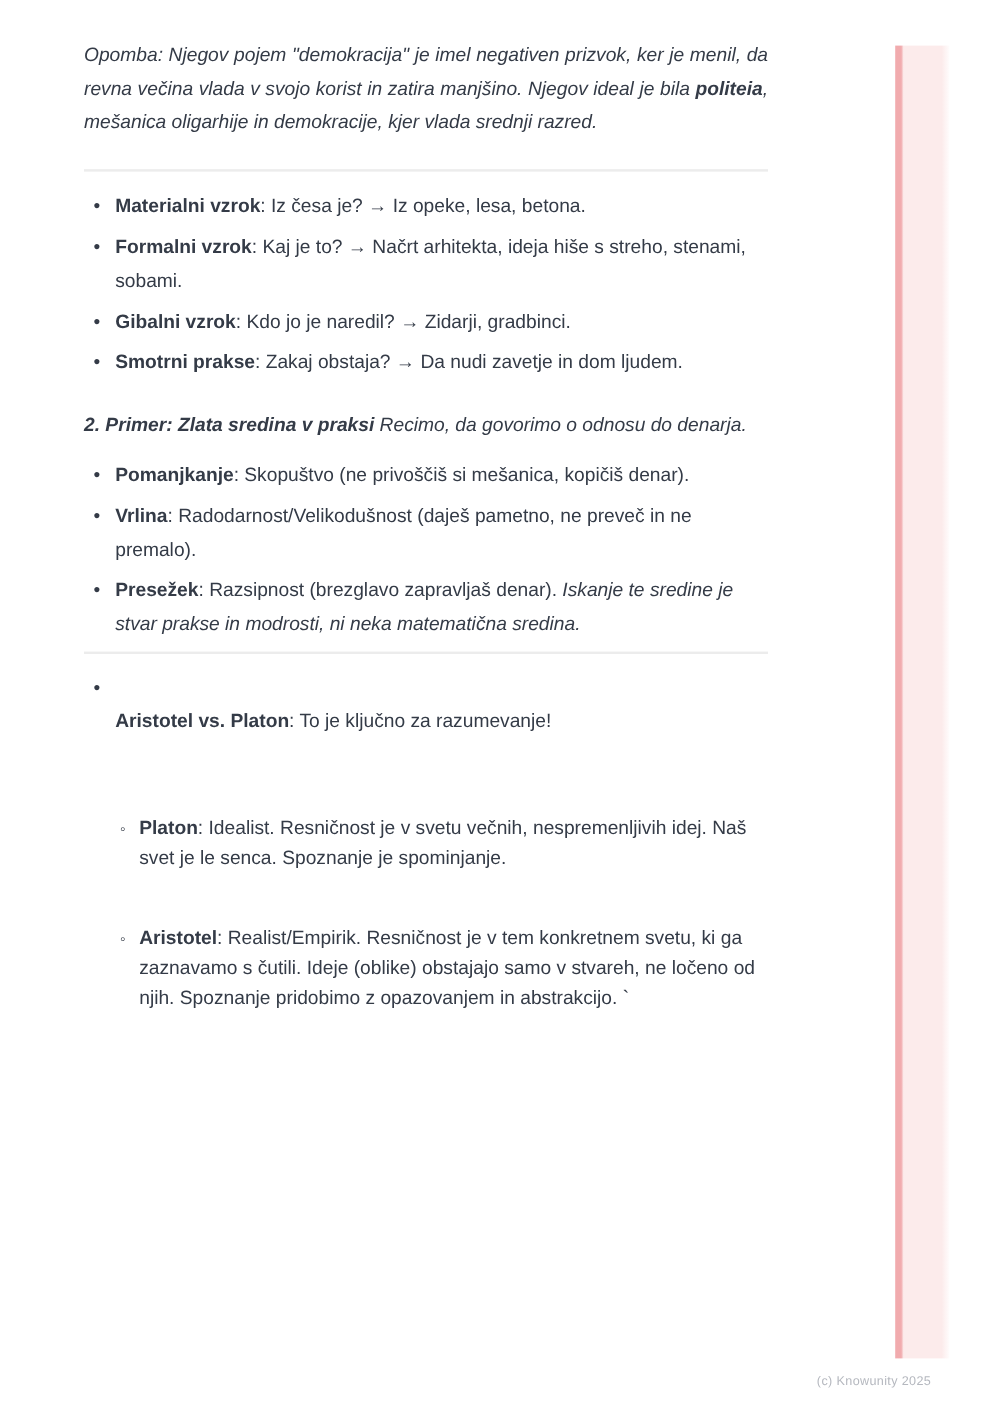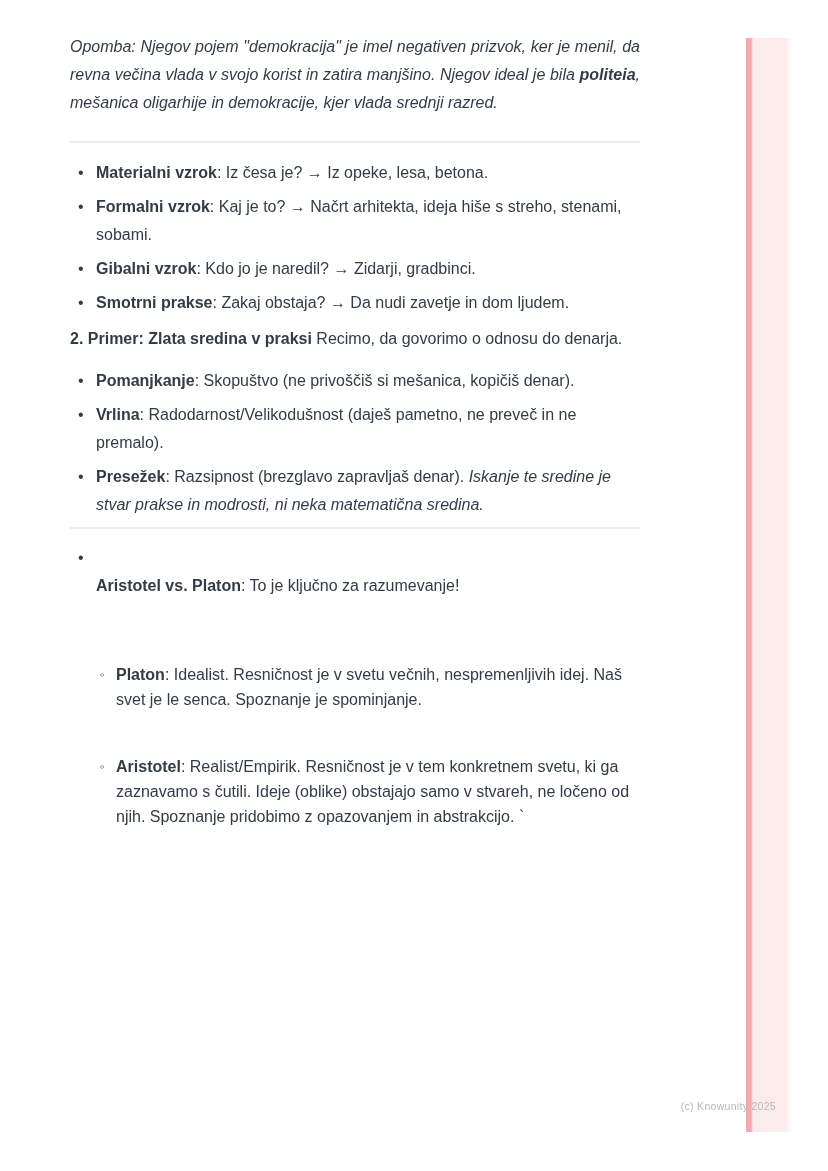--- a/index.html
+++ b/index.html
@@ -55,21 +55,21 @@
     font-size: 24.5px;
     line-height: 30px;
     font-weight: 700;
     letter-spacing: -0.2px;
     color: var(--color-accent, #ef6b6b);
   }
   p.para {
     margin: 14px 0 0 0;
     white-space: pre-line;
   }
-  p.para.tight { margin-top: 8px; }
+  p.para.tight { margin-top: 24px; font-style: italic; }
   p.para.oneline { white-space: nowrap; }
   ul.blist {
     list-style: none;
     margin: 16px 0 0 0;
     padding: 0;
   }
   ul.blist.tight { margin-top: 14px; }
   ul.blist.highlights { margin-top: 15px; }
   ul.blist > li {
     display: flex;
@@ -101,21 +101,21 @@
     line-height: 25px;
   }
   ul.sublist .marker {
     flex: 0 0 20px;
     width: 20px;
     padding-left: 4px;
     font-size: 13px;
   }
   .footer {
     position: absolute;
-    top: 1100px;
+    top: 1145px;
     right: 52px;
     font-size: 10.5px;
     letter-spacing: 0.3px;
     color: var(--color-footer_text, #b5b8bf);
     z-index: 3;
     text-align: right;
   }
 </style>
 </head>
 <body>

